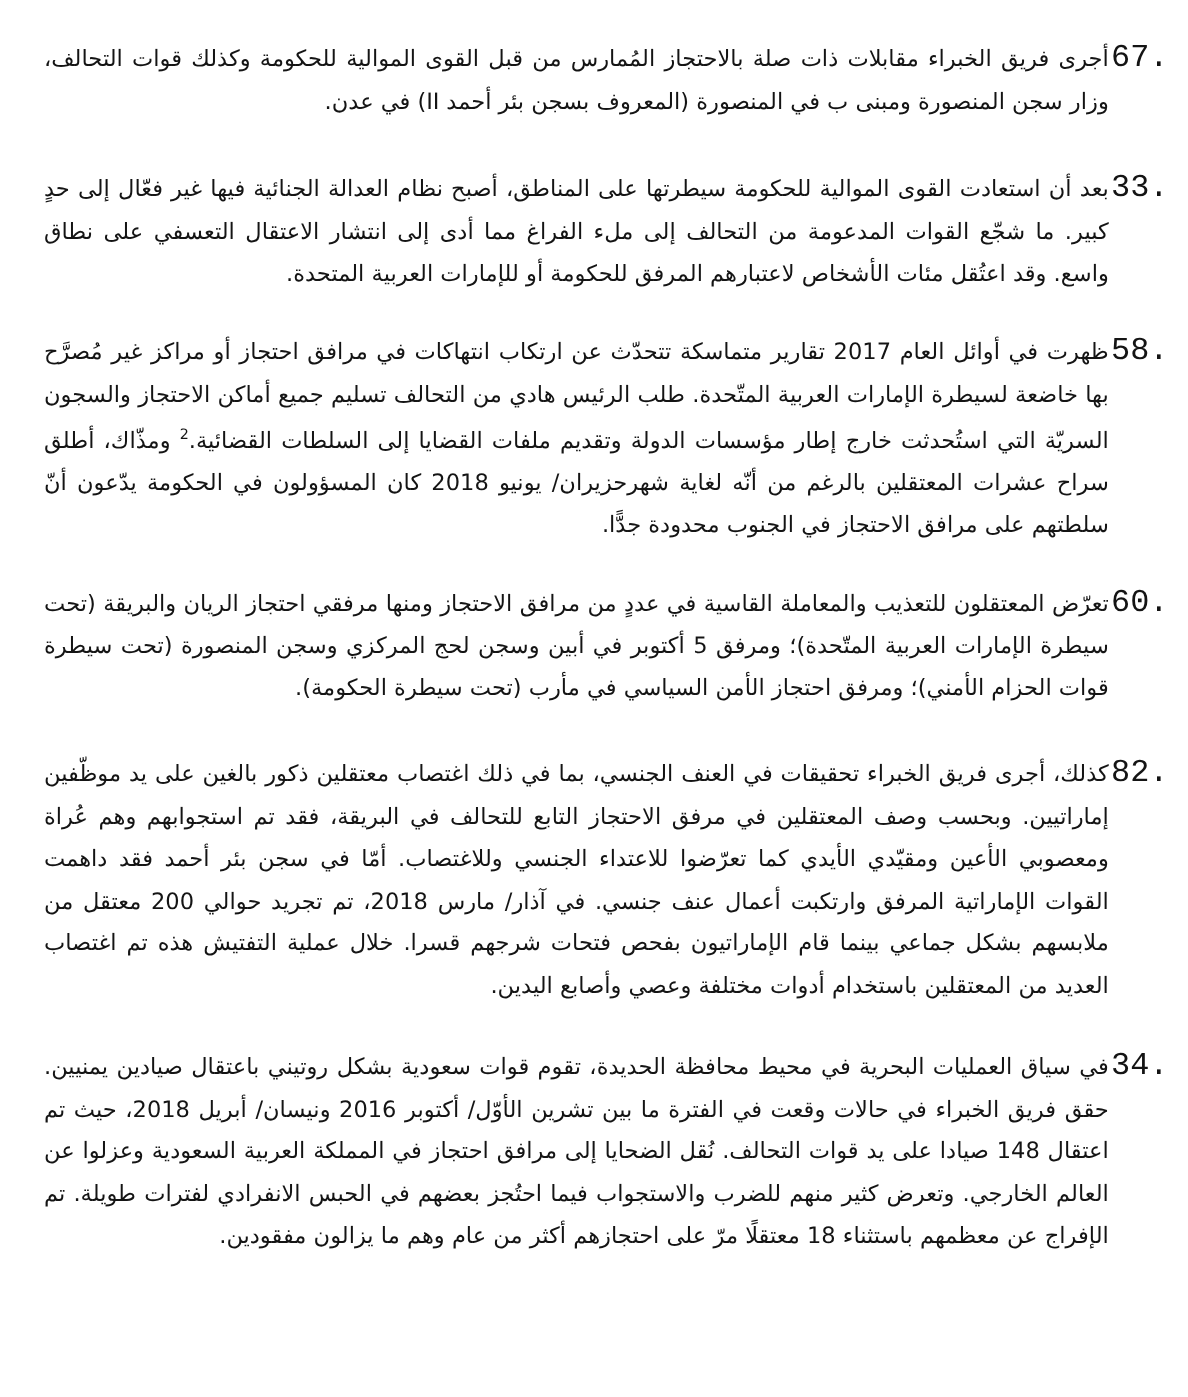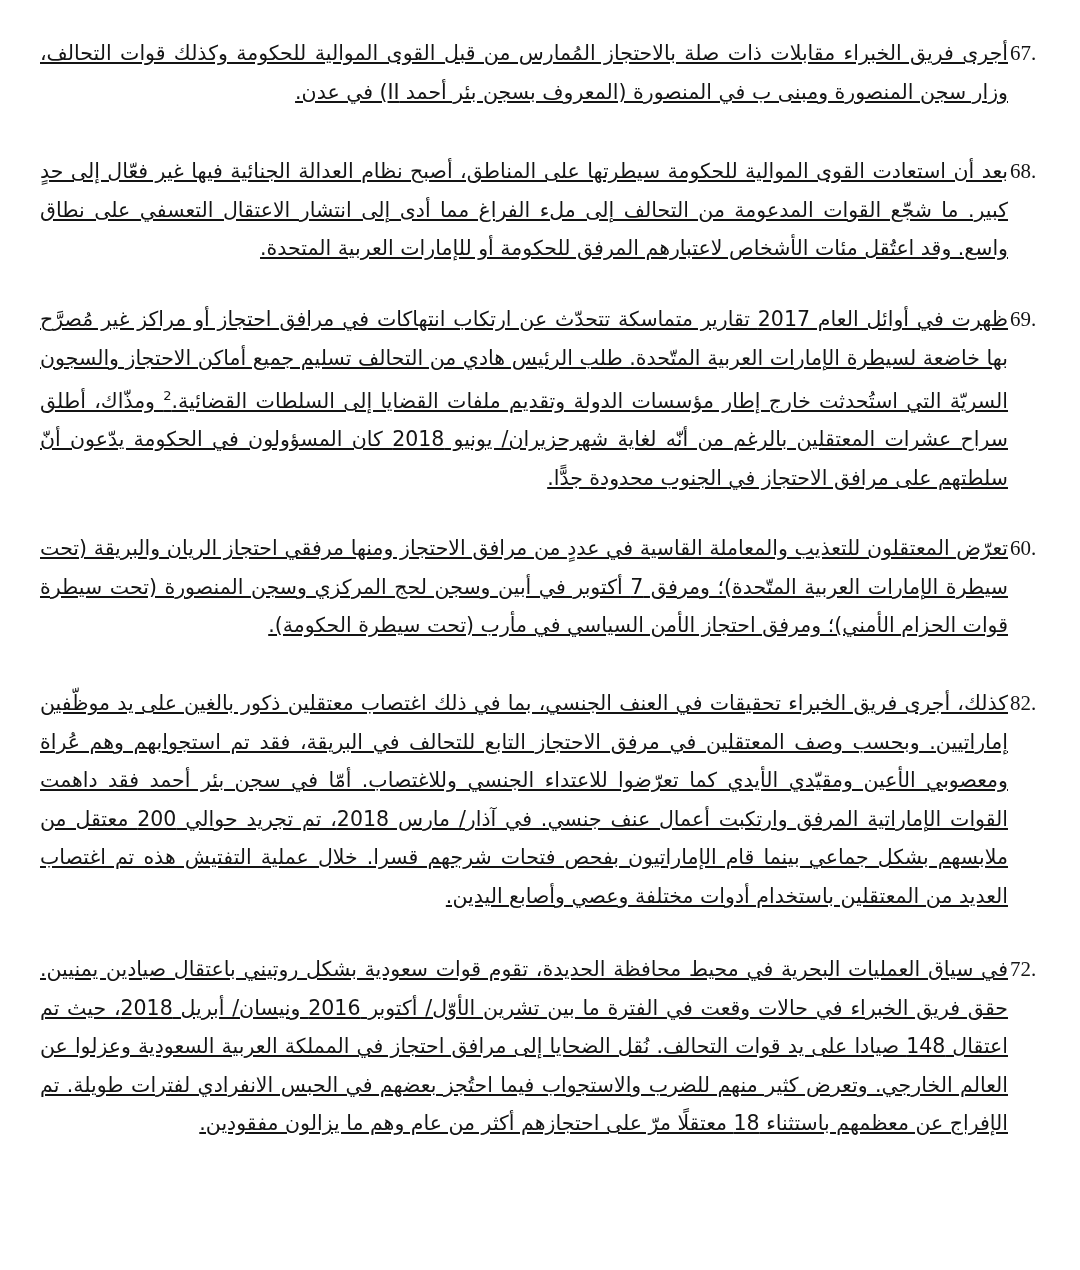--- a/index.html
+++ b/index.html
@@ -25,71 +25,70 @@
       direction: rtl;
       position: relative;
       padding-right: 0;
       margin: 0;
     }
     .para .num {
       position: absolute;
       right: 0;
       top: 0;
       direction: ltr;
-      font-family: Liberation Serif, serif;
-      font-size: 21px;
+      font-family: Liberation Mono, monospace;
+      font-size: 29px;
       line-height: 38px;
       width: 32px;
-      text-align: left;
+      text-align: center;
     }
     .para .text {
       display: block;
       margin-right: 34px;
       font-size: 20.5px;
       line-height: 38.5px;
       text-align: justify;
       text-align-last: right;
       letter-spacing: -0.2px;
-      text-decoration: underline;
     }
     #p67 { position: absolute; top: 0; left: 0; right: 0; }
     #p68 { position: absolute; top: 118px; left: 0; right: 0; }
     #p69 { position: absolute; top: 266px; left: 0; right: 0; }
     #p70 { position: absolute; top: 495px; left: 0; right: 0; }
     #p71 { position: absolute; top: 650px; left: 0; right: 0; }
     #p72 { position: absolute; top: 916px; left: 0; right: 0; }
   </style>
 </head>
 <body>
 
 <div class="page">
 
   <div class="para" id="p67">
     <span class="num">67.</span>
     <span class="text">أجرى فريق الخبراء مقابلات ذات صلة بالاحتجاز المُمارس من قبل القوى الموالية للحكومة وكذلك قوات التحالف، وزار سجن المنصورة ومبنى ب في المنصورة (المعروف بسجن بئر أحمد II) في عدن.</span>
   </div>
 
   <div class="para" id="p68">
-    <span class="num">68.</span>
+    <span class="num">33.</span>
     <span class="text">بعد أن استعادت القوى الموالية للحكومة سيطرتها على المناطق، أصبح نظام العدالة الجنائية فيها غير فعّال إلى حدٍ كبير. ما شجّع القوات المدعومة من التحالف إلى ملء الفراغ مما أدى إلى انتشار الاعتقال التعسفي على نطاق واسع. وقد اعتُقل مئات الأشخاص لاعتبارهم المرفق للحكومة أو للإمارات العربية المتحدة.</span>
   </div>
 
   <div class="para" id="p69">
-    <span class="num">69.</span>
+    <span class="num">58.</span>
     <span class="text"><span>ظهرت في أوائل العام 2017 تقارير متماسكة تتحدّث عن ارتكاب انتهاكات في مرافق احتجاز أو مراكز غير مُصرَّح بها خاضعة لسيطرة الإمارات العربية المتّحدة. طلب الرئيس هادي من التحالف تسليم جميع أماكن الاحتجاز والسجون السريّة التي استُحدثت خارج إطار مؤسسات الدولة وتقديم ملفات القضايا إلى السلطات القضائية.</span><sup style="font-size:13px;">2</sup><span> ومذّاك، أطلق سراح عشرات المعتقلين بالرغم من أنّه لغاية شهرحزيران/ يونيو 2018 كان المسؤولون في الحكومة يدّعون أنّ سلطتهم على مرافق الاحتجاز في الجنوب محدودة جدًّا.</span></span>
   </div>
 
   <div class="para" id="p70">
     <span class="num">60.</span>
-    <span class="text">تعرّض المعتقلون للتعذيب والمعاملة القاسية في عددٍ من مرافق الاحتجاز ومنها مرفقي احتجاز الريان والبريقة (تحت سيطرة الإمارات العربية المتّحدة)؛ ومرفق 7 أكتوبر في أبين وسجن لحج المركزي وسجن المنصورة (تحت سيطرة قوات الحزام الأمني)؛ ومرفق احتجاز الأمن السياسي في مأرب (تحت سيطرة الحكومة).</span>
+    <span class="text">تعرّض المعتقلون للتعذيب والمعاملة القاسية في عددٍ من مرافق الاحتجاز ومنها مرفقي احتجاز الريان والبريقة (تحت سيطرة الإمارات العربية المتّحدة)؛ ومرفق 5 أكتوبر في أبين وسجن لحج المركزي وسجن المنصورة (تحت سيطرة قوات الحزام الأمني)؛ ومرفق احتجاز الأمن السياسي في مأرب (تحت سيطرة الحكومة).</span>
   </div>
 
   <div class="para" id="p71">
     <span class="num">82.</span>
     <span class="text">كذلك، أجرى فريق الخبراء تحقيقات في العنف الجنسي، بما في ذلك اغتصاب معتقلين ذكور بالغين على يد موظّفين إماراتيين. وبحسب وصف المعتقلين في مرفق الاحتجاز التابع للتحالف في البريقة، فقد تم استجوابهم وهم عُراة ومعصوبي الأعين ومقيّدي الأيدي كما تعرّضوا للاعتداء الجنسي وللاغتصاب. أمّا في سجن بئر أحمد فقد داهمت القوات الإماراتية المرفق وارتكبت أعمال عنف جنسي. في آذار/ مارس 2018، تم تجريد حوالي 200 معتقل من ملابسهم بشكل جماعي بينما قام الإماراتيون بفحص فتحات شرجهم قسرا. خلال عملية التفتيش هذه تم اغتصاب العديد من المعتقلين باستخدام أدوات مختلفة وعصي وأصابع اليدين.</span>
   </div>
 
   <div class="para" id="p72">
-    <span class="num">72.</span>
+    <span class="num">34.</span>
     <span class="text">في سياق العمليات البحرية في محيط محافظة الحديدة، تقوم قوات سعودية بشكل روتيني باعتقال صيادين يمنيين. حقق فريق الخبراء في حالات وقعت في الفترة ما بين تشرين الأوّل/ أكتوبر 2016 ونيسان/ أبريل 2018، حيث تم اعتقال 148 صيادا على يد قوات التحالف. نُقل الضحايا إلى مرافق احتجاز في المملكة العربية السعودية وعزلوا عن العالم الخارجي. وتعرض كثير منهم للضرب والاستجواب فيما احتُجز بعضهم في الحبس الانفرادي لفترات طويلة. تم الإفراج عن معظمهم باستثناء 18 معتقلًا مرّ على احتجازهم أكثر من عام وهم ما يزالون مفقودين.</span>
   </div>
 
 </div>
 
 </body></html>

